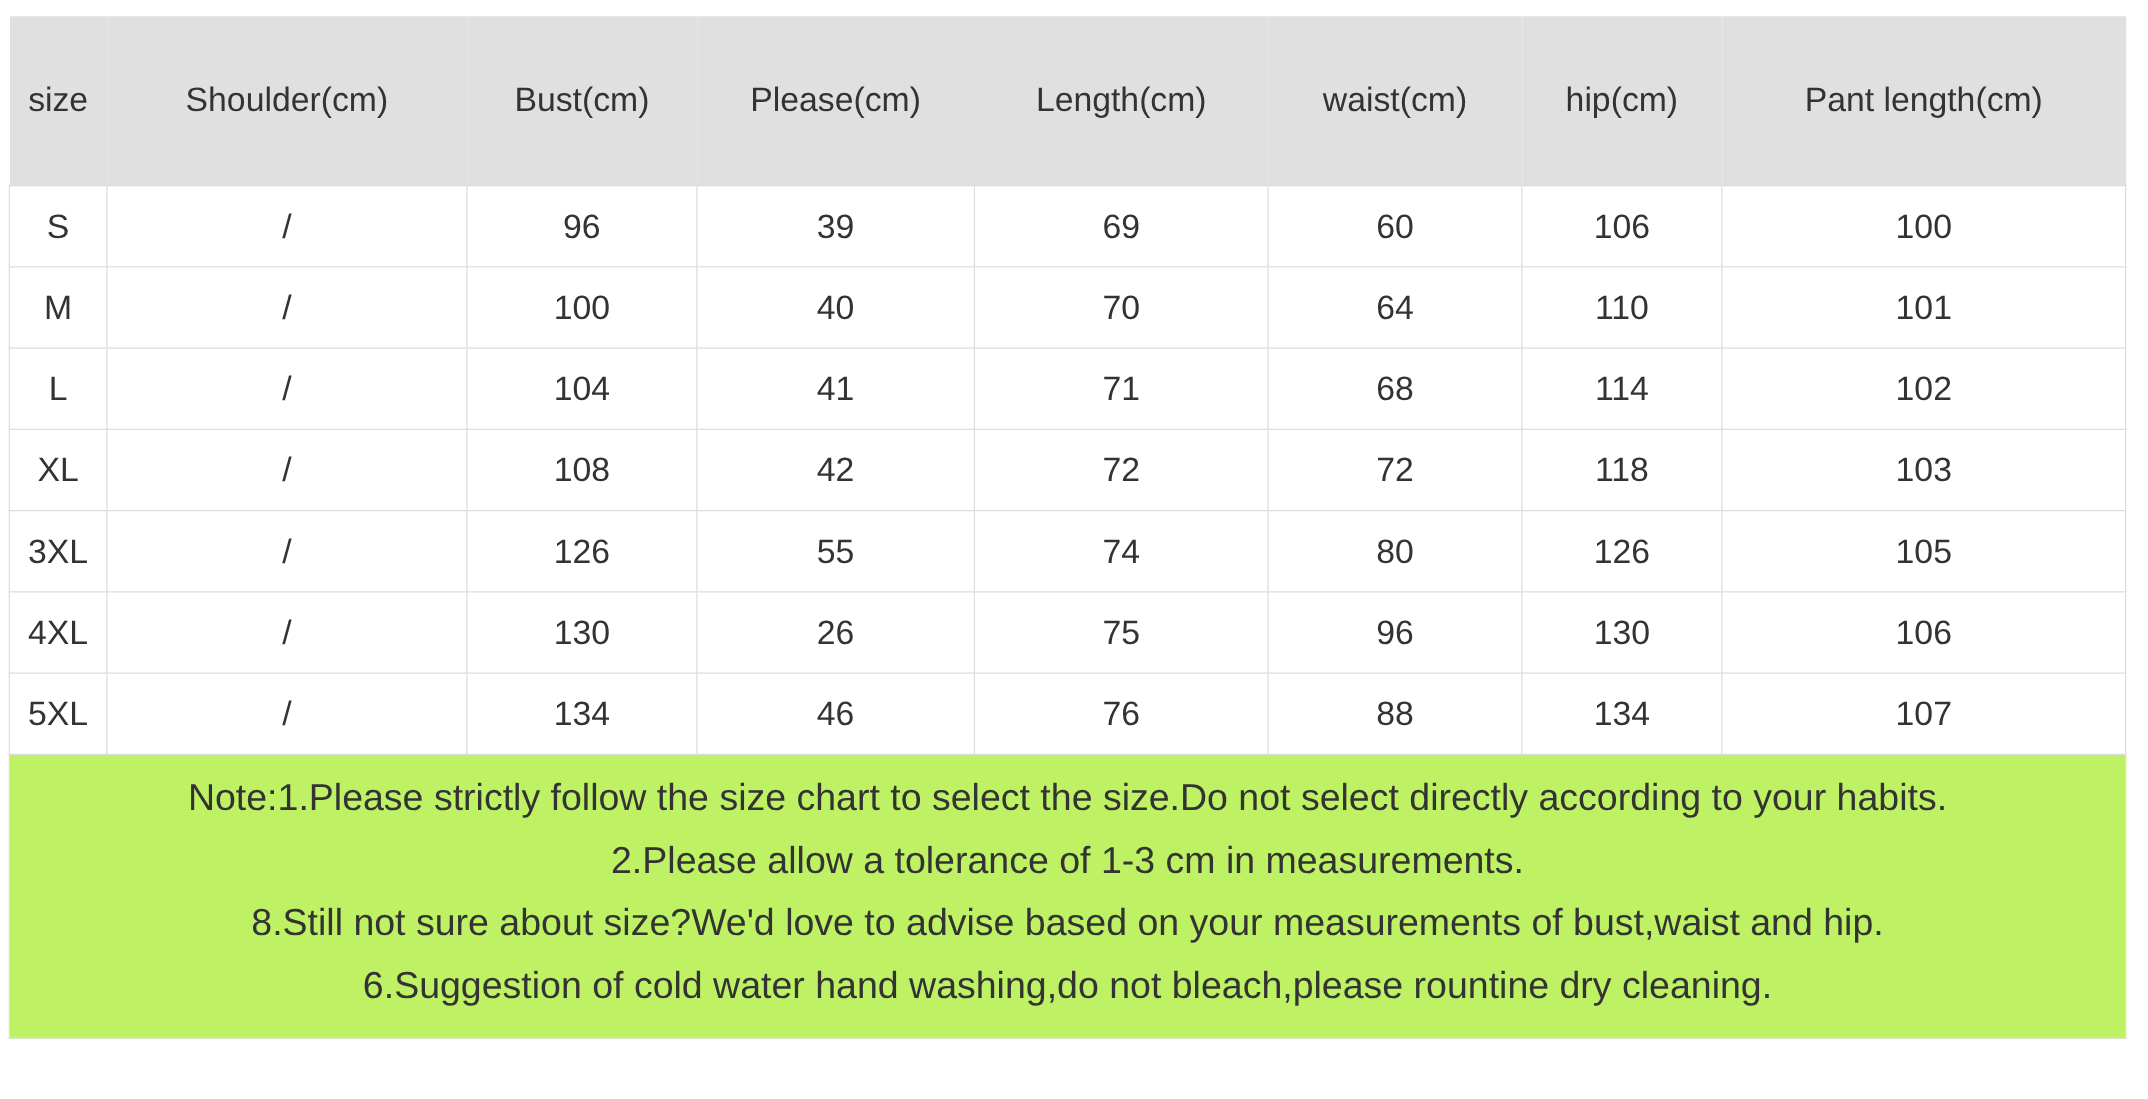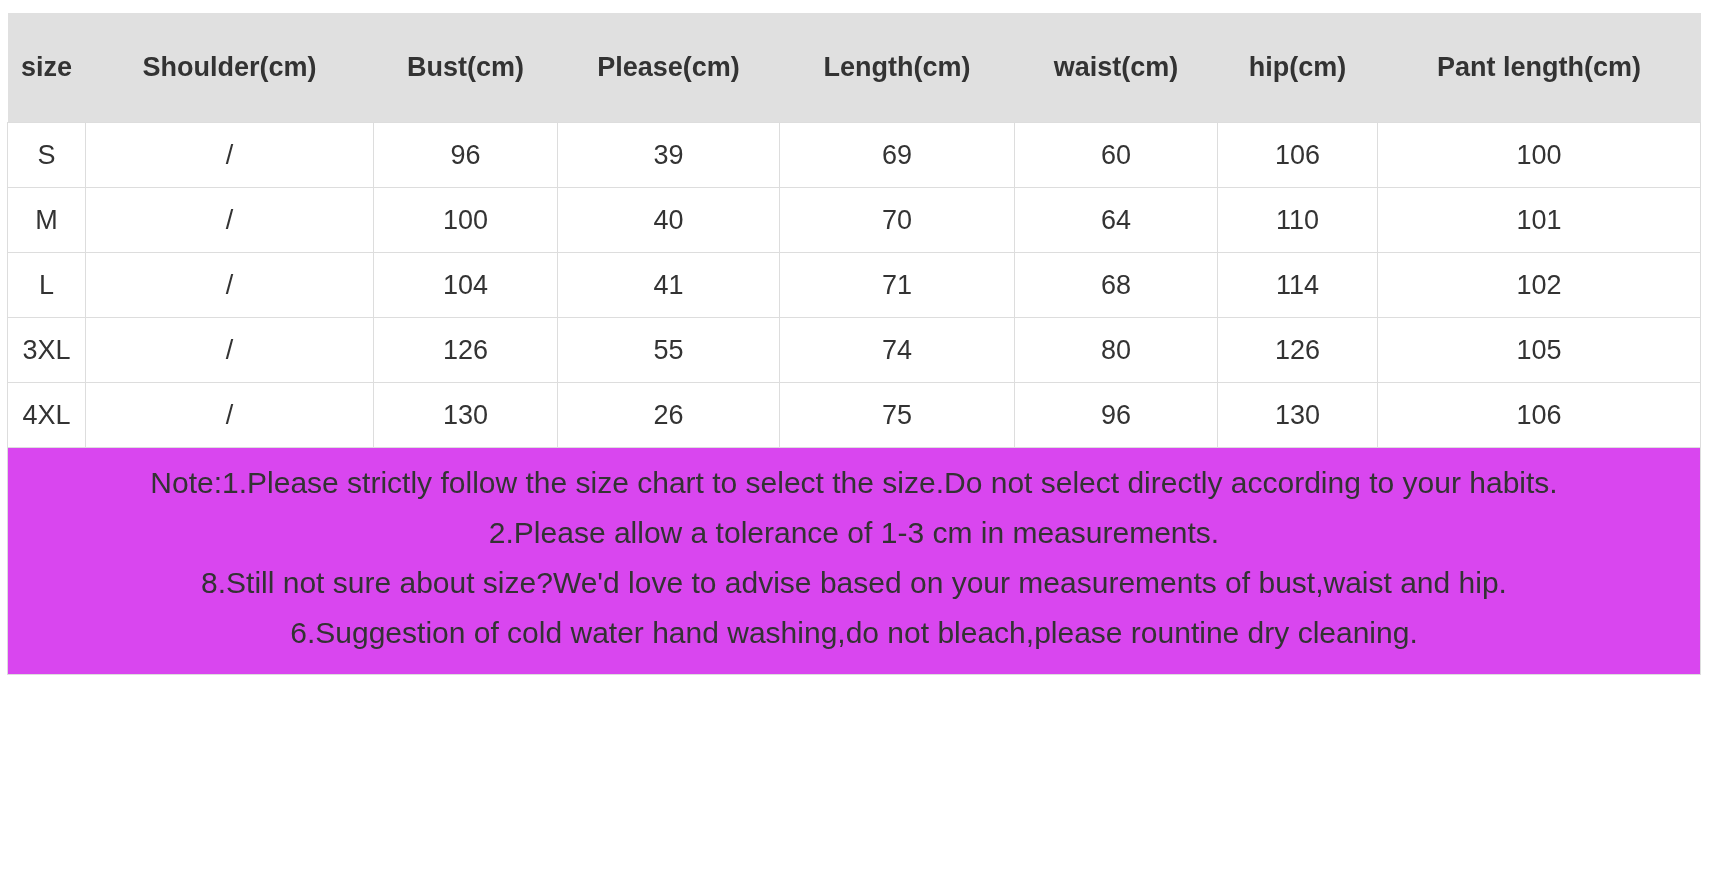--- a/index.html
+++ b/index.html
@@ -20,38 +20,38 @@
   table.size-chart {
     width: 100%;
     border-collapse: collapse;
     table-layout: fixed;
     color: #333333;
   }
   table.size-chart thead th {
     background: #e0e0e0;
     height: 105px;
     font-size: 27px;
-    font-weight: bold;
+    font-weight: normal;
     text-align: center;
     vertical-align: middle;
     border: none;
-    padding: 2px;
+    padding: 15px;
   }
   table.size-chart tbody td {
     height: 64px;
     font-size: 27px;
     text-align: center;
     vertical-align: middle;
     border: 1px solid #dddddd;
     padding: 0;
     background: #ffffff;
   }
   table.size-chart td.notes-cell {
     border: 1px solid #dddddd;
-    background: #d946ef;
+    background: #bef264;
     text-align: center;
     padding: 10px 0 16px 0;
   }
   .note-line {
     font-size: 30px;
     line-height: 50px;
     color: #333333;
     text-align: center;
     white-space: nowrap;
   }
@@ -108,39 +108,59 @@
           <td>L</td>
           <td>/</td>
           <td>104</td>
           <td>41</td>
           <td>71</td>
           <td>68</td>
           <td>114</td>
           <td>102</td>
         </tr>
         <tr>
+          <td>XL</td>
+          <td>/</td>
+          <td>108</td>
+          <td>42</td>
+          <td>72</td>
+          <td>72</td>
+          <td>118</td>
+          <td>103</td>
+        </tr>
+        <tr>
           <td>3XL</td>
           <td>/</td>
           <td>126</td>
           <td>55</td>
           <td>74</td>
           <td>80</td>
           <td>126</td>
           <td>105</td>
         </tr>
         <tr>
           <td>4XL</td>
           <td>/</td>
           <td>130</td>
           <td>26</td>
           <td>75</td>
           <td>96</td>
           <td>130</td>
           <td>106</td>
         </tr>
+        <tr>
+          <td>5XL</td>
+          <td>/</td>
+          <td>134</td>
+          <td>46</td>
+          <td>76</td>
+          <td>88</td>
+          <td>134</td>
+          <td>107</td>
+        </tr>
       </tbody>
     <tbody>
       <tr>
         <td class="notes-cell" colspan="8">
             <div class="note-line">Note:1.Please strictly follow the size chart to select the size.Do not select directly according to your habits.</div>
             <div class="note-line">2.Please allow a tolerance of 1-3 cm in measurements.</div>
             <div class="note-line">8.Still not sure about size?We'd love to advise based on your measurements of bust,waist and hip.</div>
             <div class="note-line">6.Suggestion of cold water hand washing,do not bleach,please rountine dry cleaning.</div>
           </td>
       </tr>

